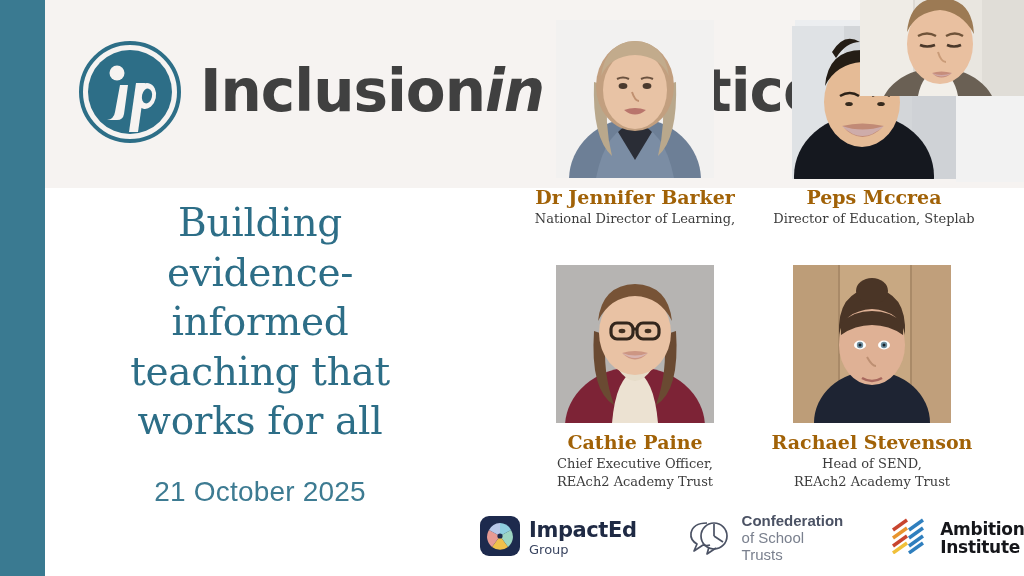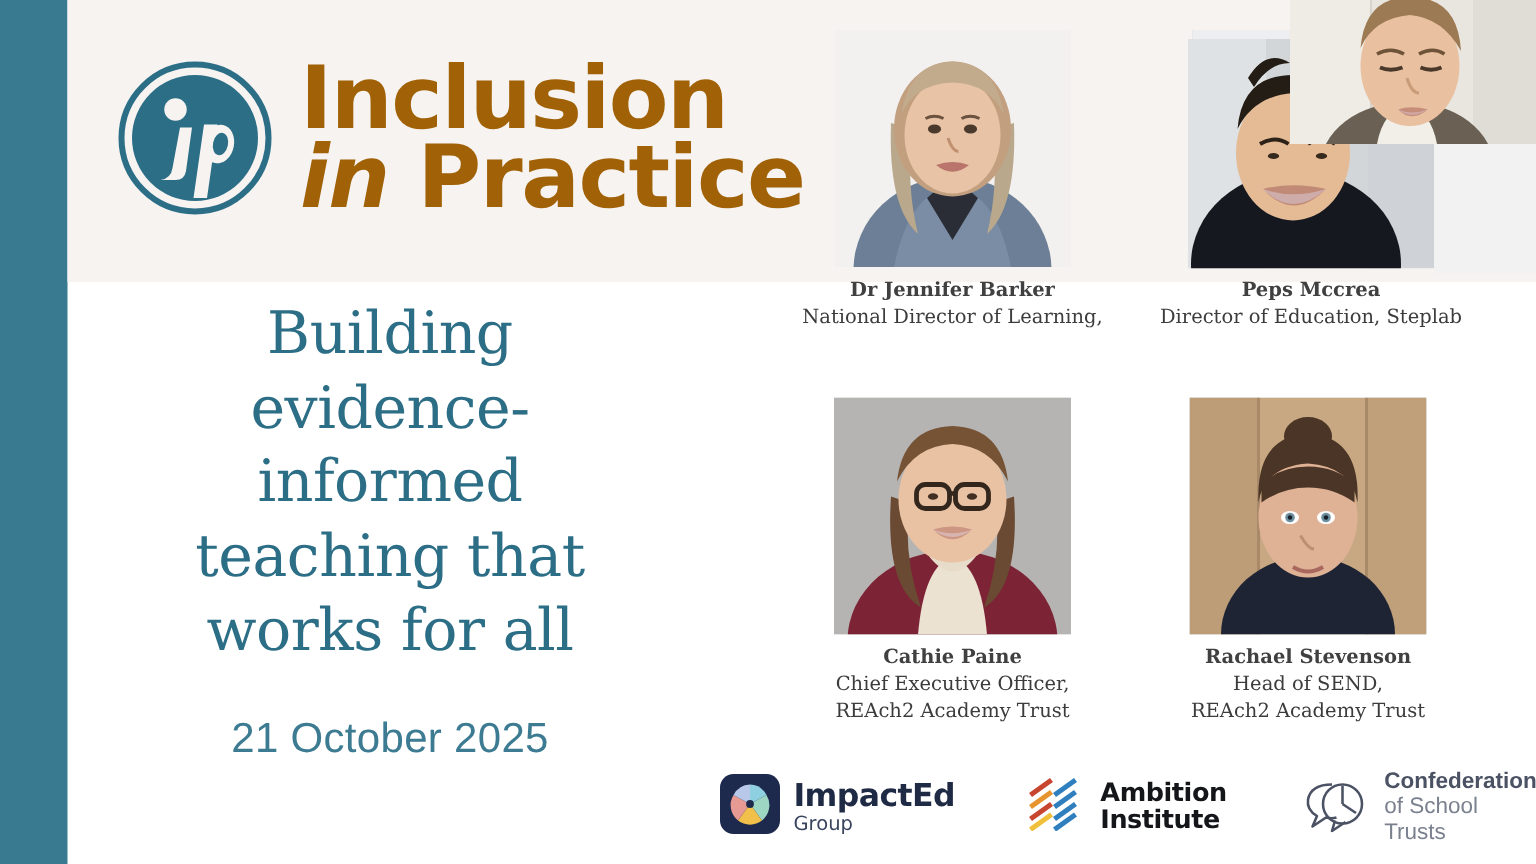--- a/index.html
+++ b/index.html
@@ -40,23 +40,23 @@
   .brand {
     position: absolute;
     left: 76px; top: 38px;
     display: flex;
     align-items: center;
     gap: 16px;
   }
   .brand-mark { width: 108px; height: 108px; display:block; }
   .brand-words {
     display: flex;
-    flex-direction: column;
+    flex-direction: row;
     line-height: 0.92;
-    color: #a16207;
+    color: #404040;
   }
   .brand-line1 {
     font-family: "DejaVu Sans", sans-serif;
     font-weight: 700;
     font-size: 58px;
     letter-spacing: -1px;
   }
   .brand-line2 {
     font-family: "DejaVu Sans", sans-serif;
     font-weight: 700;
@@ -103,22 +103,22 @@
     height: 158px;
     margin: 0 auto;
     overflow: hidden;
     position: relative;
     background: #d9d9d9;
   }
   .sp-name {
     margin-top: 8px;
     font-family: "DejaVu Serif", serif;
     font-weight: 700;
-    font-size: 13px;
-    color: #404040;
+    font-size: 19px;
+    color: #a16207;
     white-space: nowrap;
   }
   .sp-role {
     margin-top: 2px;
     font-family: "DejaVu Serif", serif;
     font-size: 13px;
     color: #3c3c3c;
     line-height: 1.35;
     white-space: nowrap;
   }
@@ -336,52 +336,52 @@
         </svg>
       </span>
       <span class="logo-text">
         <span class="impacted-t1">ImpactEd</span>
         <span class="impacted-t2">Group</span>
       </span>
     </div>
 
     <div class="logo-unit">
       <span>
+        <svg width="48" height="38" viewBox="0 0 48 38">
+          <path d="M22 6 Q8 6 6 16 Q5 23 12 27 L9 34 L18 28 Q22 29 25 28" fill="none" stroke="#4b5264" stroke-width="1.7" stroke-linejoin="round"></path>
+          <circle cx="29" cy="19" r="13" fill="none" stroke="#4b5264" stroke-width="1.7"></circle>
+          <path d="M24 30 L22 37 L31 31" fill="none" stroke="#4b5264" stroke-width="1.7" stroke-linejoin="round"></path>
+          <line x1="29" y1="19" x2="29" y2="7" stroke="#4b5264" stroke-width="1.7"></line>
+          <line x1="29" y1="19" x2="38" y2="25" stroke="#4b5264" stroke-width="1.7"></line>
+        </svg>
+      </span>
+      <span class="logo-text">
+        <span class="cst-t1">Confederation</span>
+        <span class="cst-t2">of School Trusts</span>
+      </span>
+    </div>
+
+    <div class="logo-unit">
+      <span>
         <svg width="40" height="36" viewBox="0 0 40 36">
           <g stroke-width="3.4" stroke-linecap="butt" fill="none">
             <line x1="2" y1="12" x2="16" y2="2" stroke="#c8452f"></line>
             <line x1="18" y1="12" x2="32" y2="2" stroke="#2f7fbe"></line>
             <line x1="2" y1="20" x2="16" y2="10" stroke="#e8942e"></line>
             <line x1="18" y1="20" x2="32" y2="10" stroke="#2f7fbe"></line>
             <line x1="2" y1="28" x2="16" y2="18" stroke="#c8452f"></line>
             <line x1="18" y1="28" x2="32" y2="18" stroke="#2f7fbe"></line>
             <line x1="2" y1="35" x2="16" y2="25" stroke="#f0c03a"></line>
             <line x1="18" y1="35" x2="32" y2="25" stroke="#2f7fbe"></line>
           </g>
         </svg>
       </span>
       <span class="logo-text">
         <span class="ambition-t">Ambition</span>
         <span class="ambition-t">Institute</span>
-      </span>
-    </div>
-
-    <div class="logo-unit">
-      <span>
-        <svg width="48" height="38" viewBox="0 0 48 38">
-          <path d="M22 6 Q8 6 6 16 Q5 23 12 27 L9 34 L18 28 Q22 29 25 28" fill="none" stroke="#4b5264" stroke-width="1.7" stroke-linejoin="round"></path>
-          <circle cx="29" cy="19" r="13" fill="none" stroke="#4b5264" stroke-width="1.7"></circle>
-          <path d="M24 30 L22 37 L31 31" fill="none" stroke="#4b5264" stroke-width="1.7" stroke-linejoin="round"></path>
-          <line x1="29" y1="19" x2="29" y2="7" stroke="#4b5264" stroke-width="1.7"></line>
-          <line x1="29" y1="19" x2="38" y2="25" stroke="#4b5264" stroke-width="1.7"></line>
-        </svg>
-      </span>
-      <span class="logo-text">
-        <span class="cst-t1">Confederation</span>
-        <span class="cst-t2">of School Trusts</span>
       </span>
     </div>
   </div>
 
   <div class="vid vid-c"></div>
 
   <div class="vid vid-b">
     <svg width="164" height="153" viewBox="0 0 164 153">
       <rect width="164" height="153" fill="#d3d6d9"></rect>
       <rect x="0" y="0" width="52" height="153" fill="#dfe2e5"></rect>

